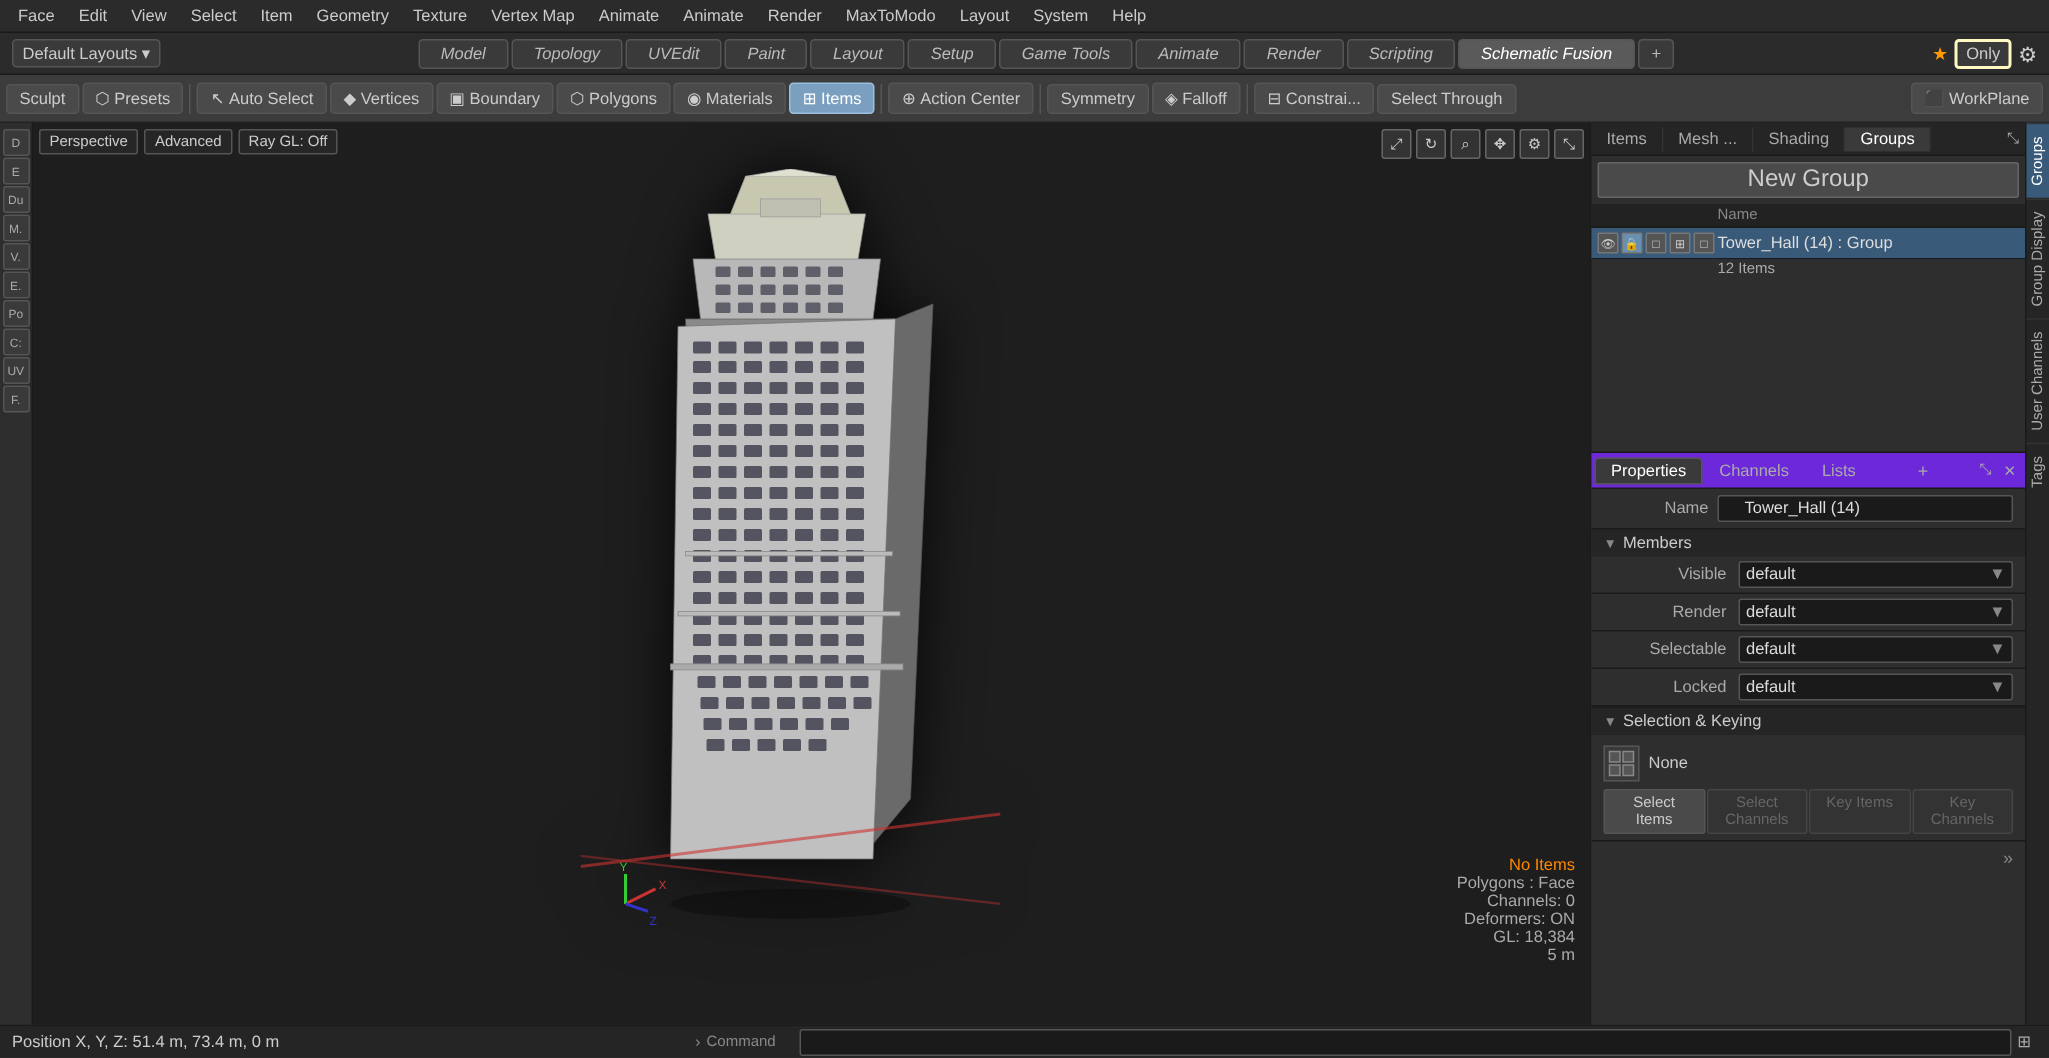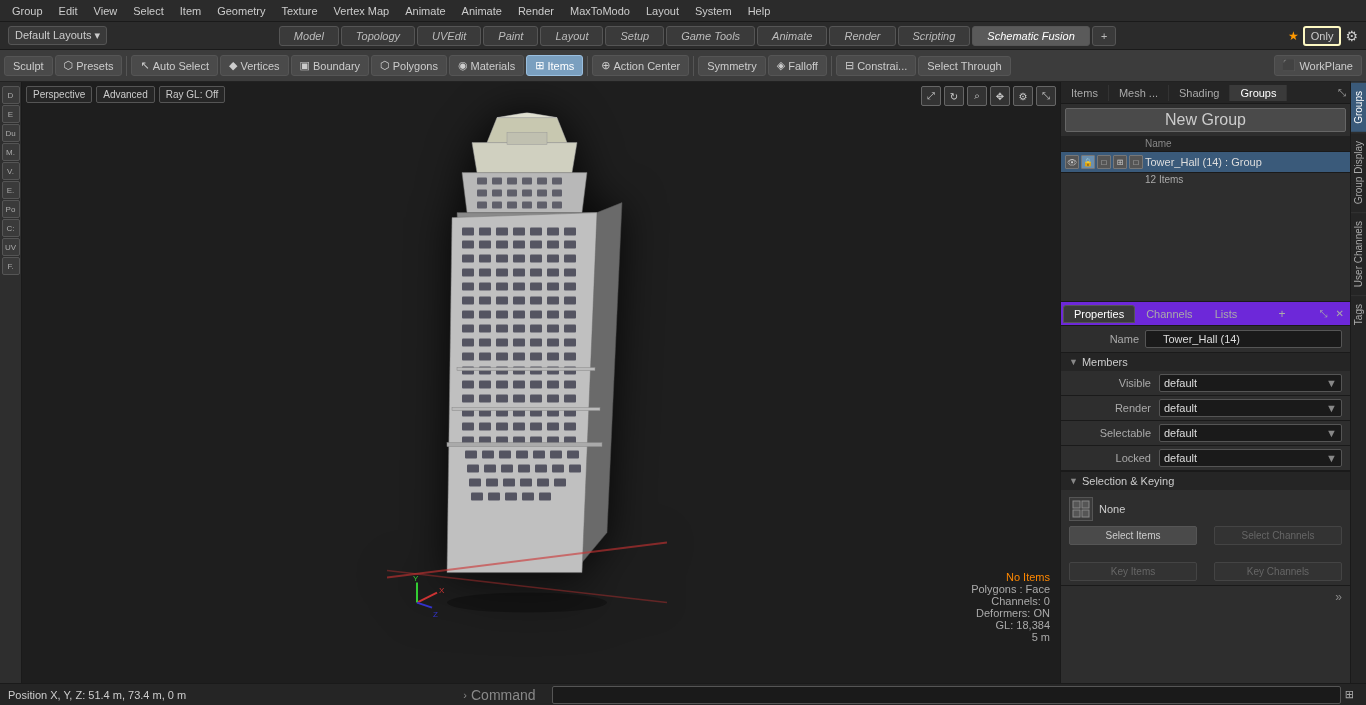--- a/index.html
+++ b/index.html
@@ -82,53 +82,53 @@
     .prop-input { flex: 1; background: #1a1a1a; border: 1px solid #555; border-radius: 2px; padding: 2px 17px; color: #ddd; font-size: 11px; }
     .prop-section { background: #252525; padding: 3px 8px; color: #ccc; font-size: 11px; display: flex; align-items: center; gap: 4px; border-top: 1px solid #1a1a1a; cursor: pointer; }
     .prop-section-arrow { color: #888; font-size: 9px; }
     .prop-row { display: flex; align-items: center; padding: 3px 8px; border-bottom: 1px solid #1a1a1a; }
     .prop-row-label { color: #aaa; font-size: 11px; flex: 0 0 90px; text-align: right; padding-right: 8px; }
     .prop-dropdown { flex: 1; background: #1a1a1a; border: 1px solid #555; border-radius: 2px; padding: 2px 4px; color: #ddd; font-size: 11px; display: flex; justify-content: space-between; align-items: center; cursor: pointer; }
     .prop-dropdown-arrow { color: #888; }
 
     
     .sel-keying-section { padding: 4px 8px; }
-    .sel-keying-grid { display: grid; grid-template-columns: 1fr 1fr; gap: 17px; margin-top: 2px; }
+    .sel-keying-grid { display: grid; grid-template-columns: 1fr 1fr 1fr 1fr; gap: 1px; margin-top: 2px; }
     .sel-keying-btn { padding: 3px 6px; background: #4a4a4a; border: 1px solid #555; border-radius: 2px; cursor: pointer; color: #ccc; font-size: 10px; text-align: center; }
     .sel-keying-btn.disabled { color: #666; background: #333; border-color: #444; cursor: default; }
     .none-row { display: flex; align-items: center; gap: 6px; padding: 3px 0; }
     .none-icon { width: 24px; height: 24px; background: #3a3a3a; border: 1px solid #555; display: flex; align-items: center; justify-content: center; font-size: 8px; color: #888; }
     .none-label { color: #ccc; font-size: 11px; }
 
     
     .vertical-tabs { width: 16px; background: #252525; display: flex; flex-direction: column; align-items: center; border-left: 1px solid #1a1a1a; }
     .vtab { writing-mode: vertical-rl; transform: rotate(180deg); padding: 8px 2px; cursor: pointer; color: #aaa; font-size: 10px; border-bottom: 1px solid #333; text-align: center; }
     .vtab.active { color: #fff; background: #3a5a7a; }
 
     
     .status-bar { height: 22px; background: #252525; border-top: 1px solid #1a1a1a; display: flex; align-items: center; padding: 0 8px; gap: 8px; }
     .status-pos { color: #ccc; font-size: 11px; flex: 1; }
     .status-cmd { flex: 2; display: flex; align-items: center; }
     .cmd-input { background: #1a1a1a; border: 1px solid #555; border-radius: 2px; padding: 2px 4px; color: #ccc; font-size: 11px; flex: 1; }
     .cmd-icon { padding: 2px 4px; color: #aaa; cursor: pointer; }
-    .cmd-label { color: #888; font-size: 14px; margin-right: 16px; }
+    .cmd-label { color: #888; font-size: 10px; margin-right: 16px; }
 
     
     .building-svg { filter: drop-shadow(0 0 20px rgba(0,0,0,0.8)); }
 
     
     ::-webkit-scrollbar { width: 6px; }
     ::-webkit-scrollbar-track { background: #222; }
     ::-webkit-scrollbar-thumb { background: #555; border-radius: 3px; }
   </style>
 </head>
 <body>
 
 <div class="menu-bar">
-  <span class="menu-item">Group</span>
+  <span class="menu-item">Face</span>
   <span class="menu-item">Edit</span>
   <span class="menu-item">View</span>
   <span class="menu-item">Select</span>
   <span class="menu-item">Item</span>
   <span class="menu-item">Geometry</span>
   <span class="menu-item">Texture</span>
   <span class="menu-item">Vertex Map</span>
   <span class="menu-item">Animate</span>
   <span class="menu-item">Animate</span>
   <span class="menu-item">Render</span>

